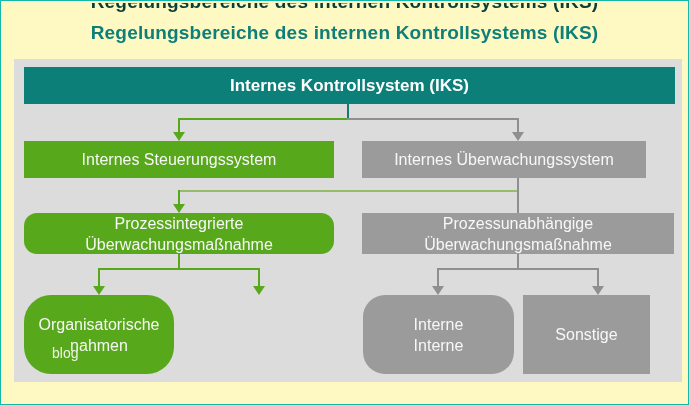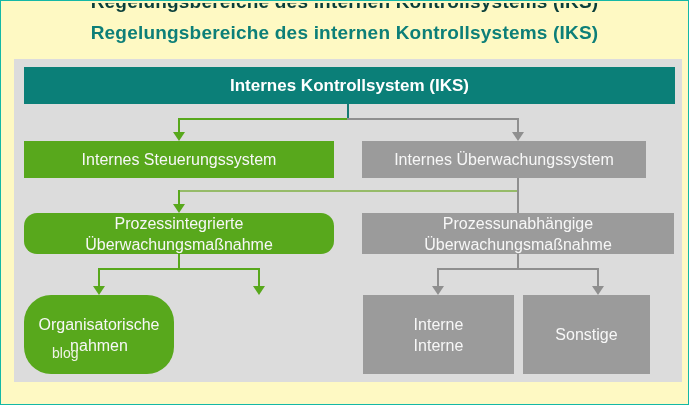--- a/index.html
+++ b/index.html
@@ -29,21 +29,21 @@
   .node.green{background:#58a81c;}
   .node.gray{background:#9b9b9b;}
   
   .n-root {left:10px; top:8px;  width:651px;height:37px;}
   .n-steu {left:10px; top:82px; width:310px;height:37px;}
   .n-ueber{left:348px;top:82px; width:284px;height:37px;}
   .n-pint {left:10px; top:154px;width:310px;height:41px;border-radius:13px;}
   .n-puna {left:348px;top:154px;width:312px;height:41px;text-align:center;}
   .n-org  {left:10px; top:236px;width:150px;height:79px;border-radius:27px;}
   .n-kon  {left:170px;top:236px;width:150px;height:79px;}
-  .n-rev  {left:349px;top:236px;width:151px;height:79px;}
+  .n-rev  {left:349px;top:236px;width:151px;height:79px;border-radius:22px;}
   .n-son  {left:509px;top:236px;width:127px;height:79px;}
   
   .line{position:absolute;}
   .v{width:2px;} .h{height:2px;}
   .teal-l{background:#157a74;}
   .green-l{background:#58a81c;}
   .green-ll{background:#96bb69;}
   .gray-l{background:#8f8f8f;}
   .arrow{
     position:absolute;width:0;height:0;

